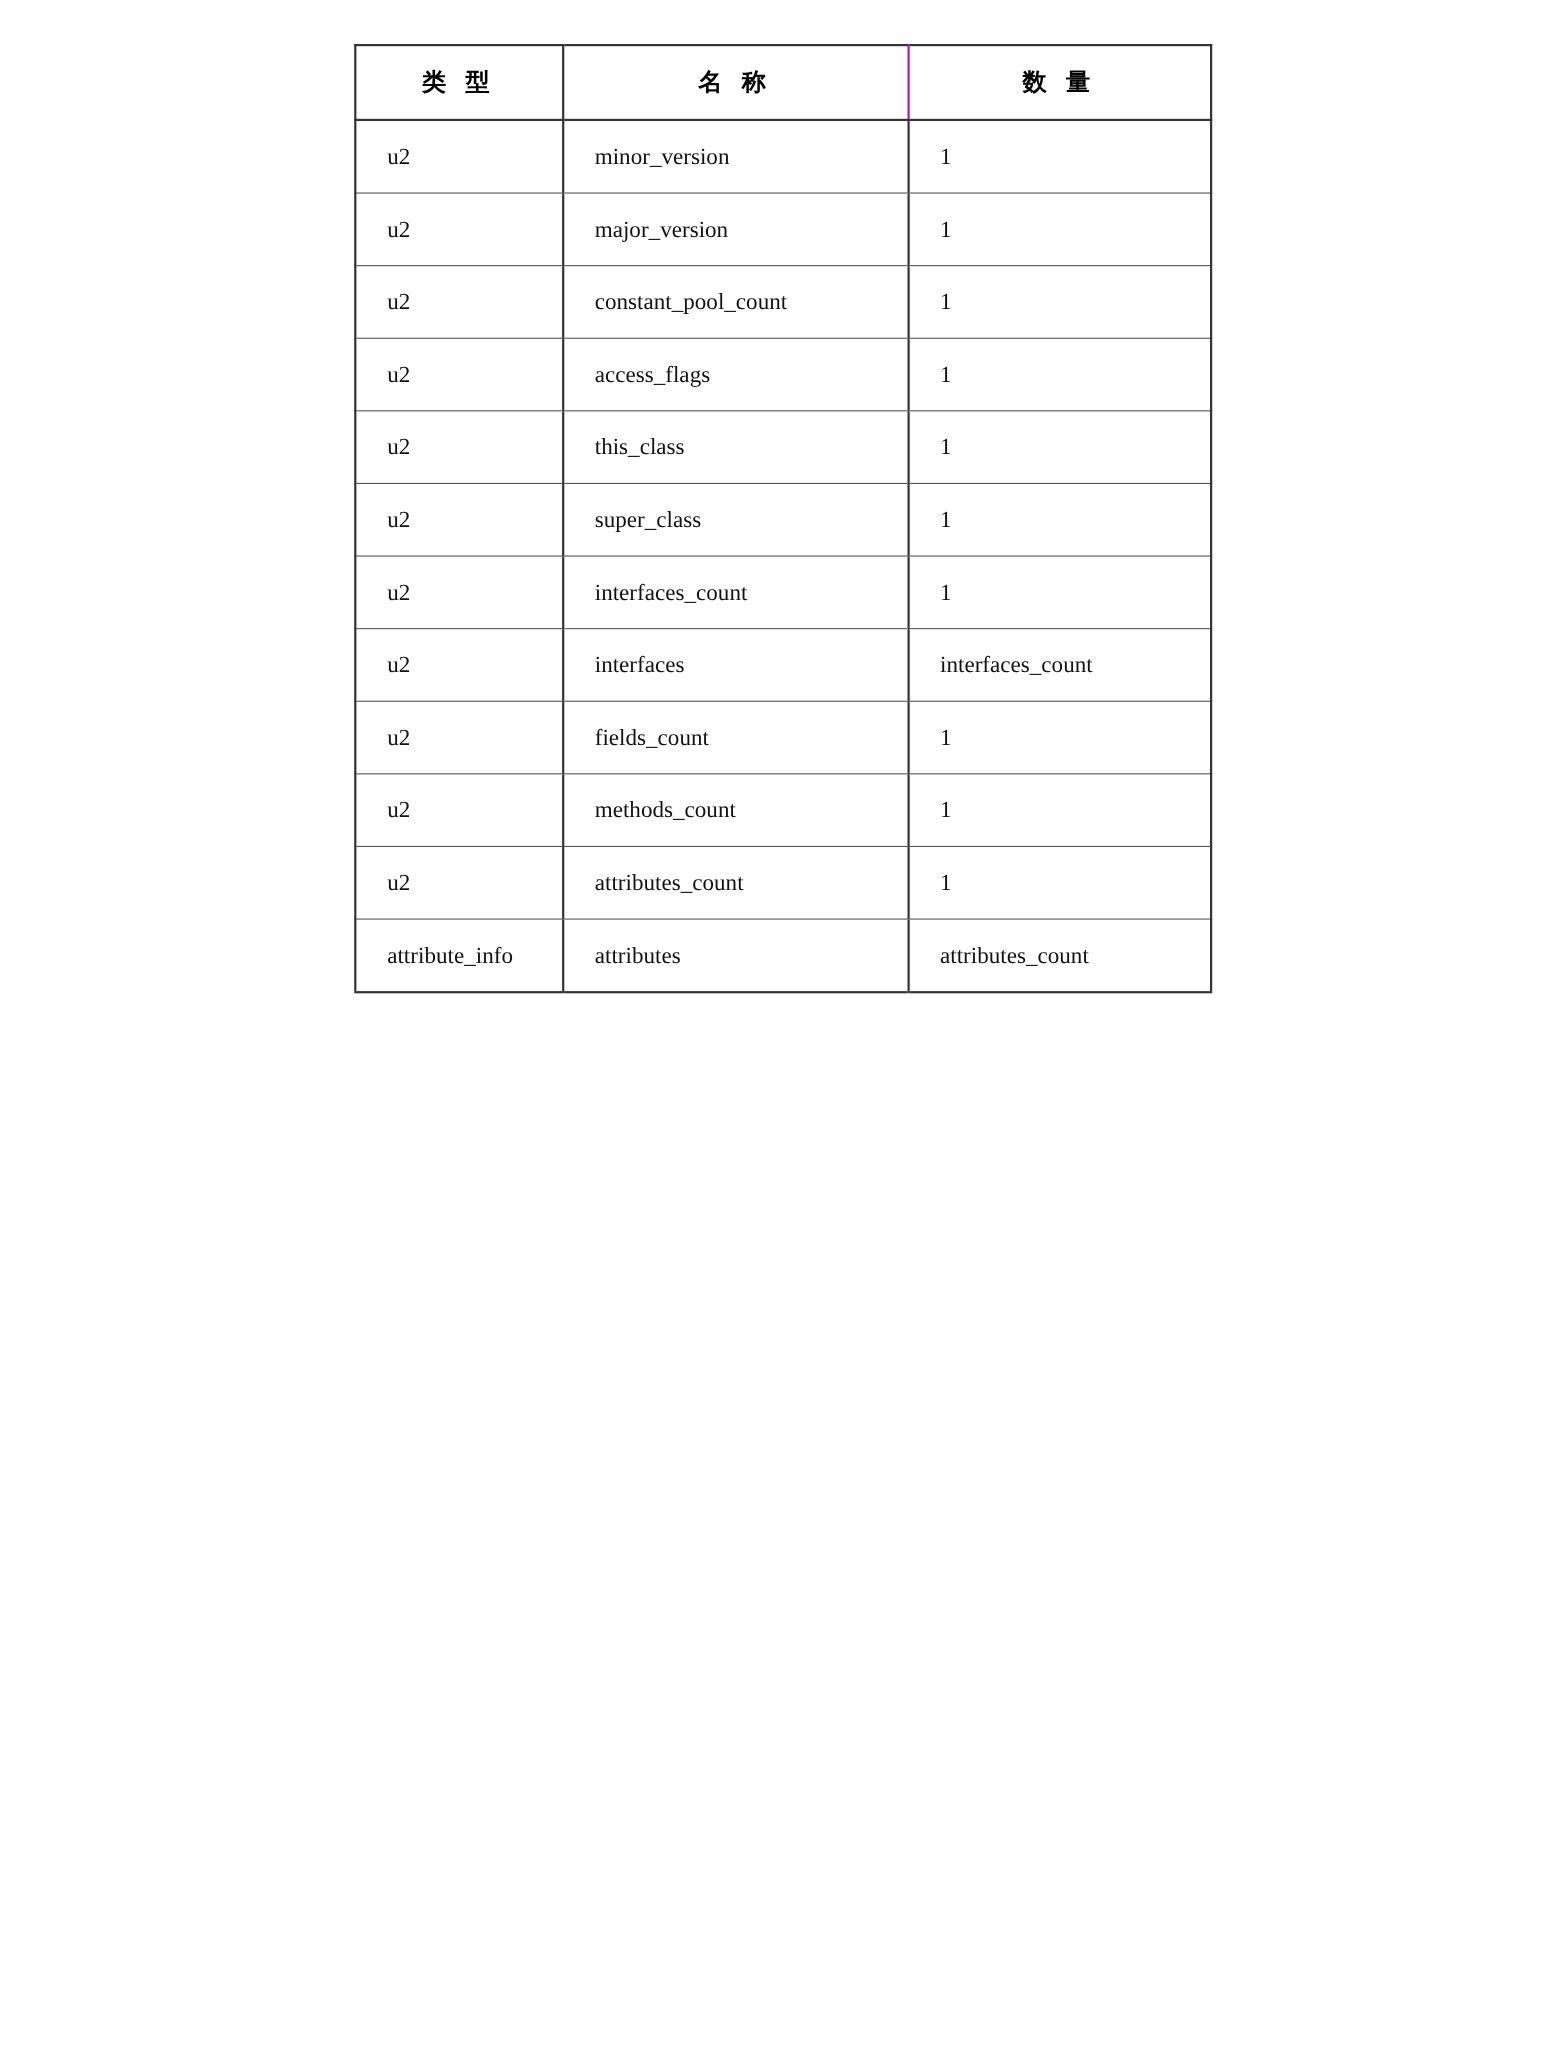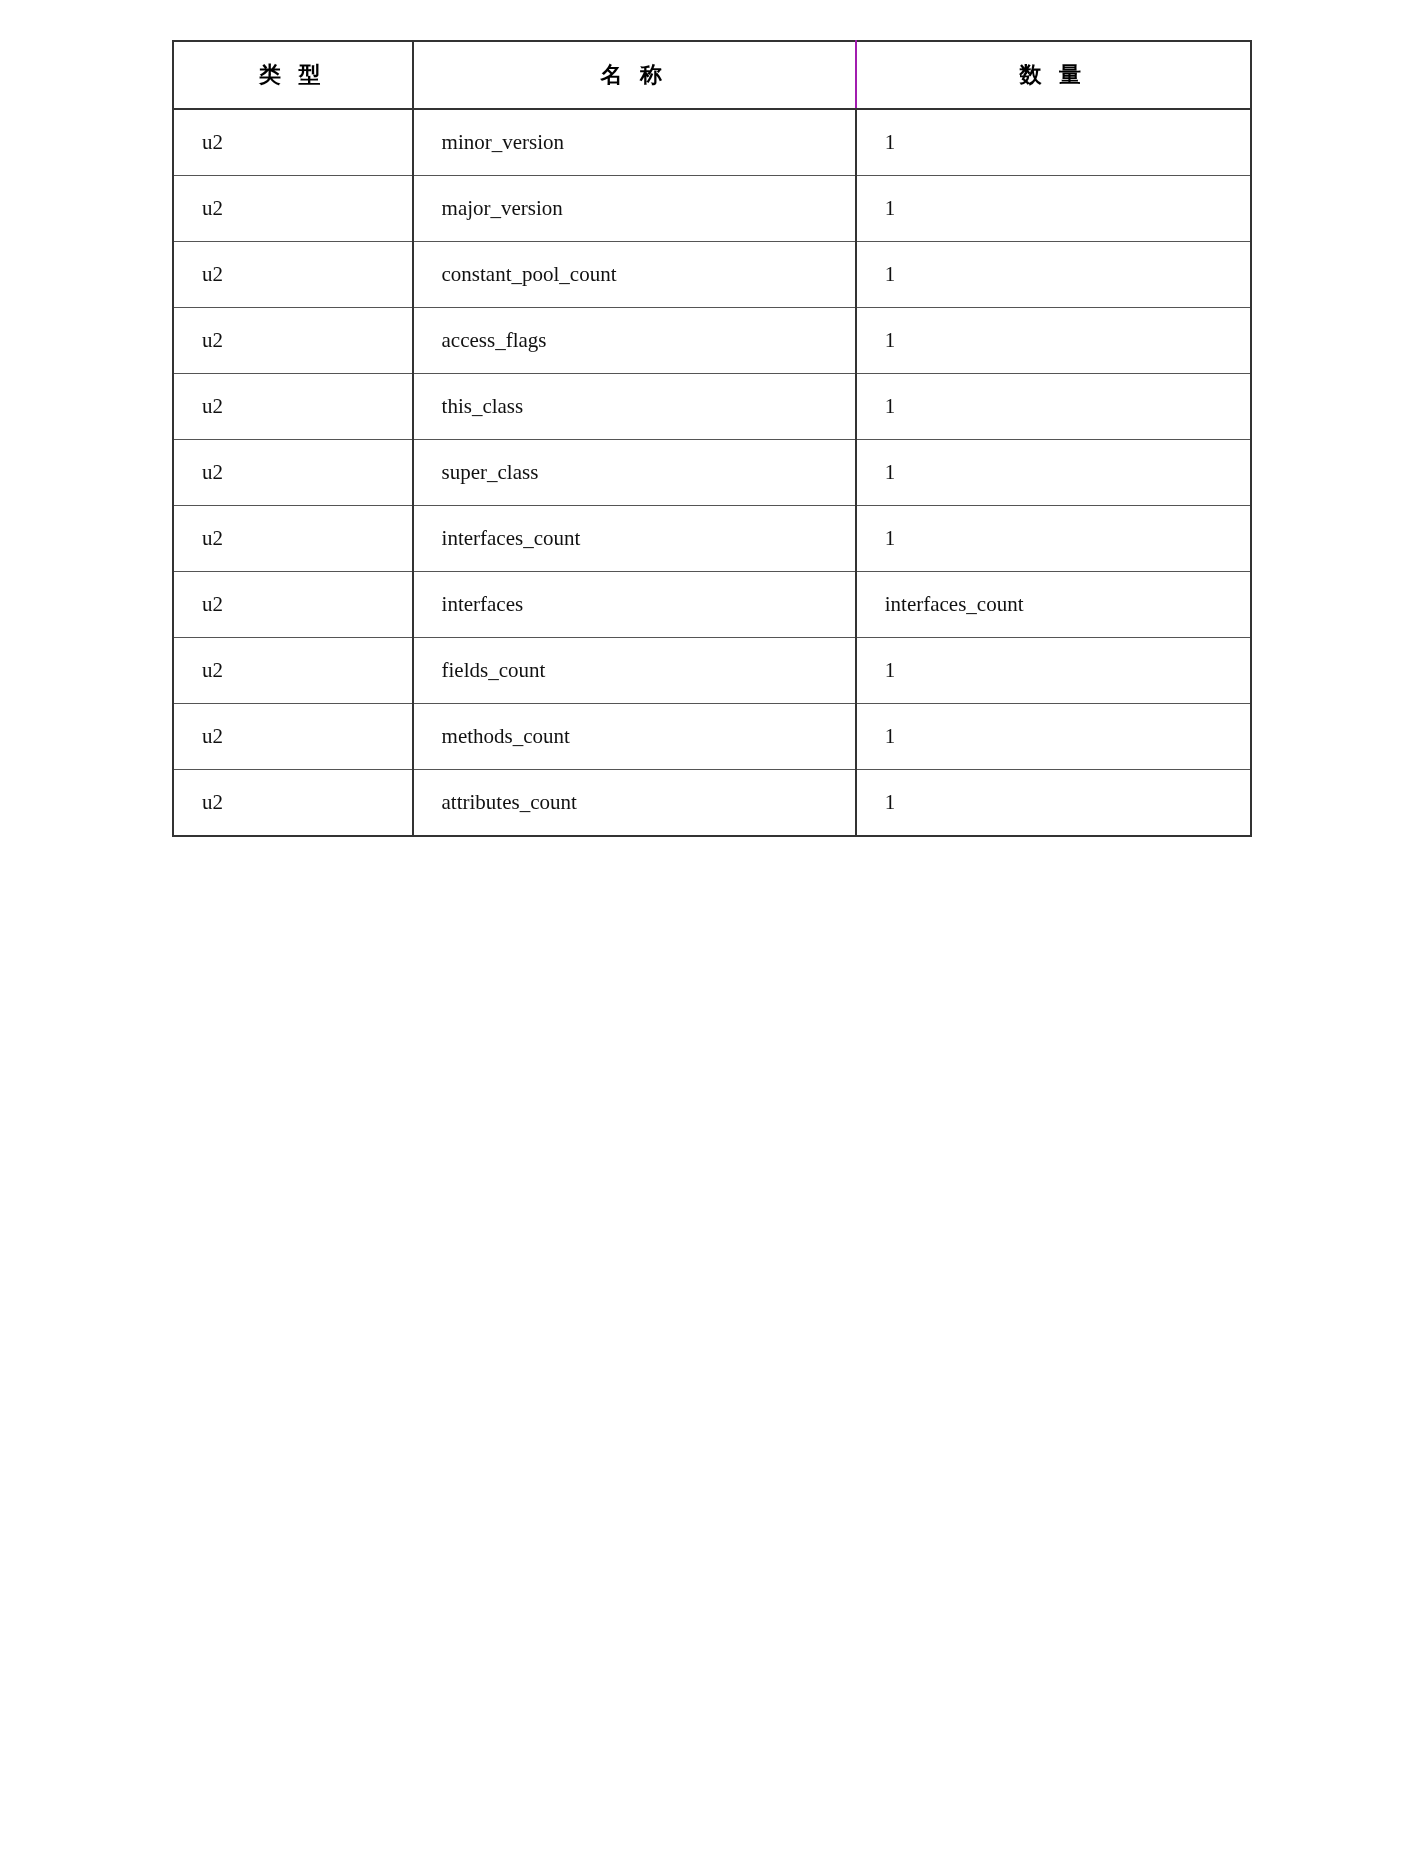--- a/index.html
+++ b/index.html
@@ -12,21 +12,21 @@
       background: #ffffff;
       display: flex;
       justify-content: center;
       align-items: flex-start;
       min-height: 100vh;
       padding: 40px 20px;
       font-family: "SimSun", "宋体", serif;
     }
 
     .table-container {
-      width: 1080px;
+      width: 780px;
     }
 
     table {
       width: 100%;
       border-collapse: collapse;
       border: 2px solid #333;
     }
 
     thead tr th {
       border: 2px solid #333;
@@ -145,15 +145,20 @@
         <tr>
           <td>u2</td>
           <td>methods_count</td>
           <td>1</td>
         </tr>
         <tr>
           <td>u2</td>
           <td>attributes_count</td>
           <td>1</td>
         </tr>
+        <tr>
+          <td>attribute_info</td>
+          <td>attributes</td>
+          <td>attributes_count</td>
+        </tr>
       </tbody>
   </table>
 </div>
 
 </body></html>

